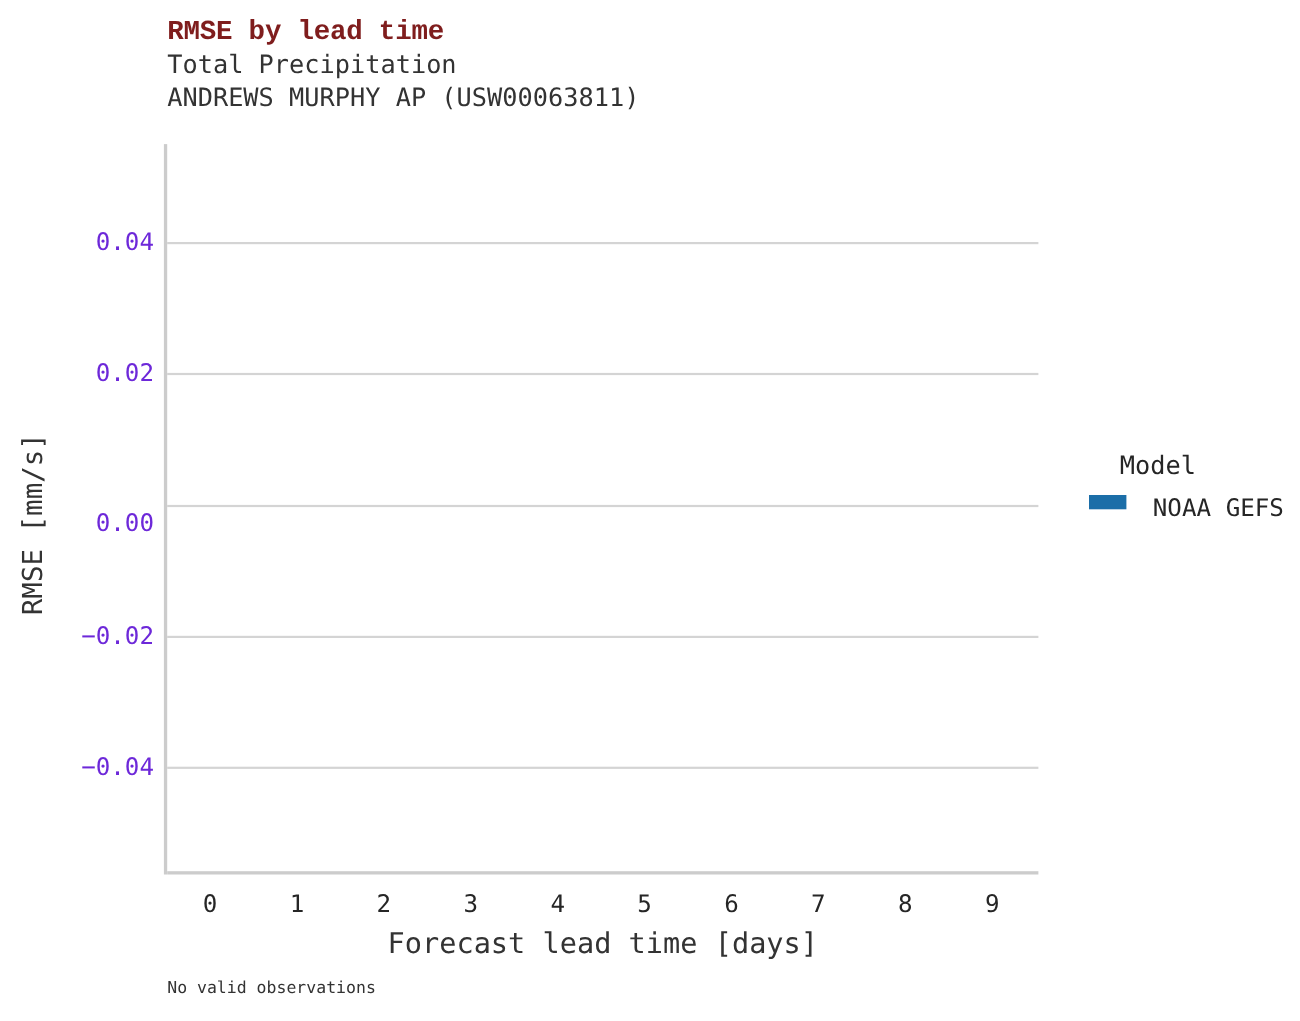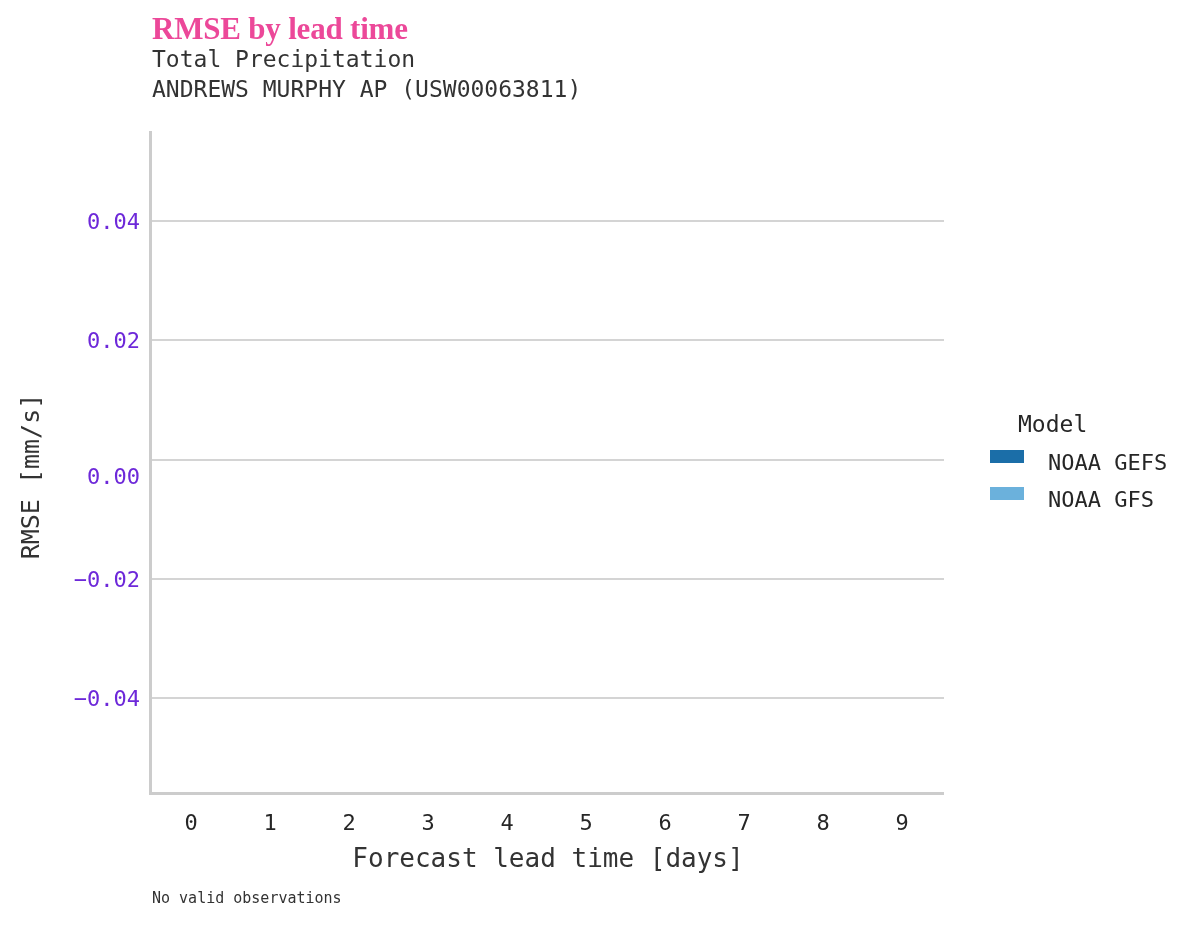--- a/index.html
+++ b/index.html
@@ -17,25 +17,25 @@
   }
 
   
   #title-block {
     position: absolute;
     left: 152px;
     top: 14px;
     width: 700px;
   }
   #chart-title {
-    font-family: Liberation Serif, serif;
+    font-family: Liberation Mono, monospace;
     font-weight: bold;
-    font-size: 31px;
+    font-size: 25px;
     line-height: 30px;
-    color: #ec4899;
+    color: #7f1d1d;
     letter-spacing: -0.2px;
     white-space: nowrap;
   }
   .chart-subtitle {
     font-family: "DejaVu Sans Mono", monospace;
     font-size: 23px;
     line-height: 30px;
     color: #333333;
     white-space: nowrap;
   }
@@ -218,18 +218,14 @@
 
 <div id="footer-note">No valid observations</div>
 
 <div id="legend">
   <div id="legend-title">Model</div>
   <div id="legend-entries">
       <div class="legend-row">
         <span class="legend-swatch" style="background: rgb(27, 110, 168);"></span>
         <span class="legend-label">NOAA GEFS</span>
       </div>
-      <div class="legend-row">
-        <span class="legend-swatch" style="background: rgb(107, 177, 220);"></span>
-        <span class="legend-label">NOAA GFS</span>
-      </div>
     </div>
 </div>
 
 </body></html>

